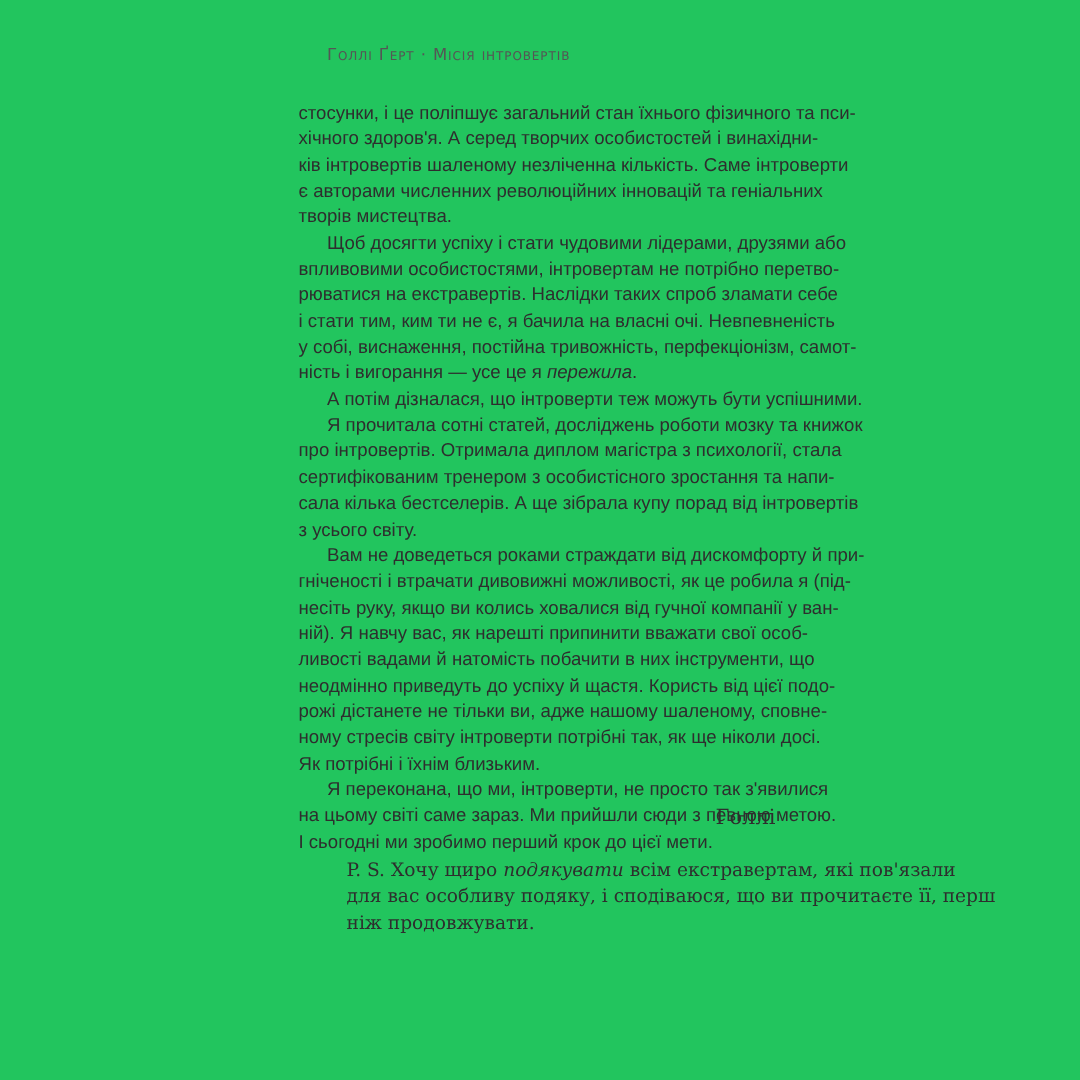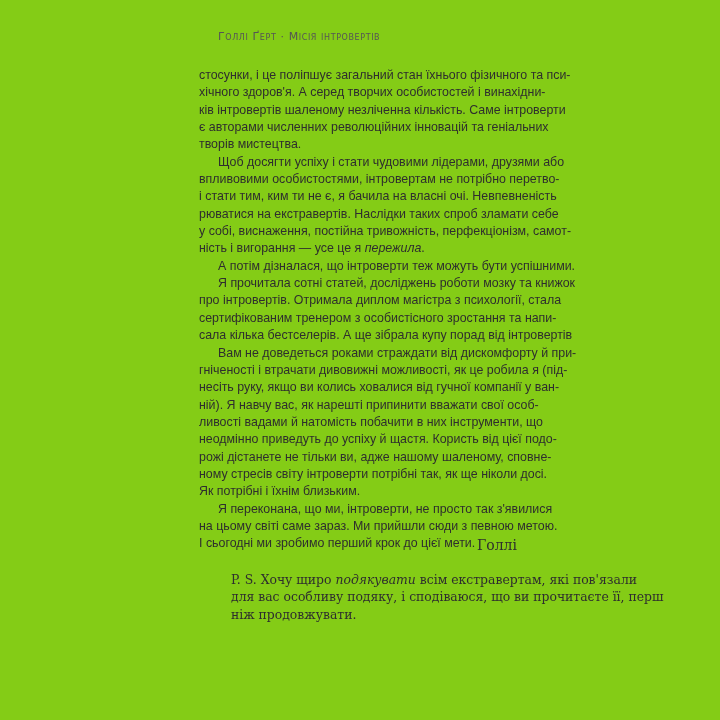--- a/index.html
+++ b/index.html
@@ -1,17 +1,17 @@
 <!DOCTYPE html>
 <html><head>
 <meta charset="utf-8">
 <style>
   html, body { margin:0; padding:0; background:#ffffff; }
   body { width:720px; height:720px; position:relative; overflow:hidden; }
-  .page { position:absolute; left:0; top:0; width:720px; height:720px; background:#84cc16; }
+  .page { position:absolute; left:0; top:0; width:720px; height:720px; background:#22c55e; }
   .running-head {
     position:absolute; left:218px; top:30px;
     font-family:"DejaVu Sans", sans-serif; font-size:11px; letter-spacing:0.6px;
     color:#555555; font-variant:small-caps;
   }
   .text-block {
     position:absolute; left:199px; top:67px; width:322px;
     font-family:Liberation Sans, sans-serif; font-size:12.4px; line-height:17.35px;
     color:#2e2e2e; text-align:justify;
   }
@@ -43,35 +43,36 @@
       <span class="line">стосунки, і це поліпшує загальний стан їхнього фізичного та пси-</span>
       <span class="line">хічного здоров'я. А серед творчих особистостей і винахідни-</span>
       <span class="line">ків інтровертів шаленому незліченна кількість. Саме інтроверти</span>
       <span class="line">є авторами численних революційних інновацій та геніальних</span>
       <span class="line last">творів мистецтва.</span>
     </div>
 
     <div>
       <span class="line indent">Щоб досягти успіху і стати чудовими лідерами, друзями або</span>
       <span class="line">впливовими особистостями, інтровертам не потрібно перетво-</span>
+      <span class="line">рюватися на екстравертів. Наслідки таких спроб зламати себе</span>
       <span class="line">і стати тим, ким ти не є, я бачила на власні очі. Невпевненість</span>
-      <span class="line">рюватися на екстравертів. Наслідки таких спроб зламати себе</span>
       <span class="line">у собі, виснаження, постійна тривожність, перфекціонізм, самот-</span>
       <span class="line last"><span>ність і вигорання — усе це я </span><em>пережила</em><span>.</span></span>
     </div>
 
     <div>
       <span class="line indent last">А потім дізналася, що інтроверти теж можуть бути успішними.</span>
     </div>
 
     <div>
       <span class="line indent">Я прочитала сотні статей, досліджень роботи мозку та книжок</span>
       <span class="line">про інтровертів. Отримала диплом магістра з психології, стала</span>
       <span class="line">сертифікованим тренером з особистісного зростання та напи-</span>
       <span class="line">сала кілька бестселерів. А ще зібрала купу порад від інтровертів</span>
+      <span class="line last">з усього світу.</span>
     </div>
 
     <div>
       <span class="line indent">Вам не доведеться роками страждати від дискомфорту й при-</span>
       <span class="line">гніченості і втрачати дивовижні можливості, як це робила я (під-</span>
       <span class="line">несіть руку, якщо ви колись ховалися від гучної компанії у ван-</span>
       <span class="line">ній). Я навчу вас, як нарешті припинити вважати свої особ-</span>
       <span class="line">ливості вадами й натомість побачити в них інструменти, що</span>
       <span class="line">неодмінно приведуть до успіху й щастя. Користь від цієї подо-</span>
       <span class="line">рожі дістанете не тільки ви, адже нашому шаленому, сповне-</span>

